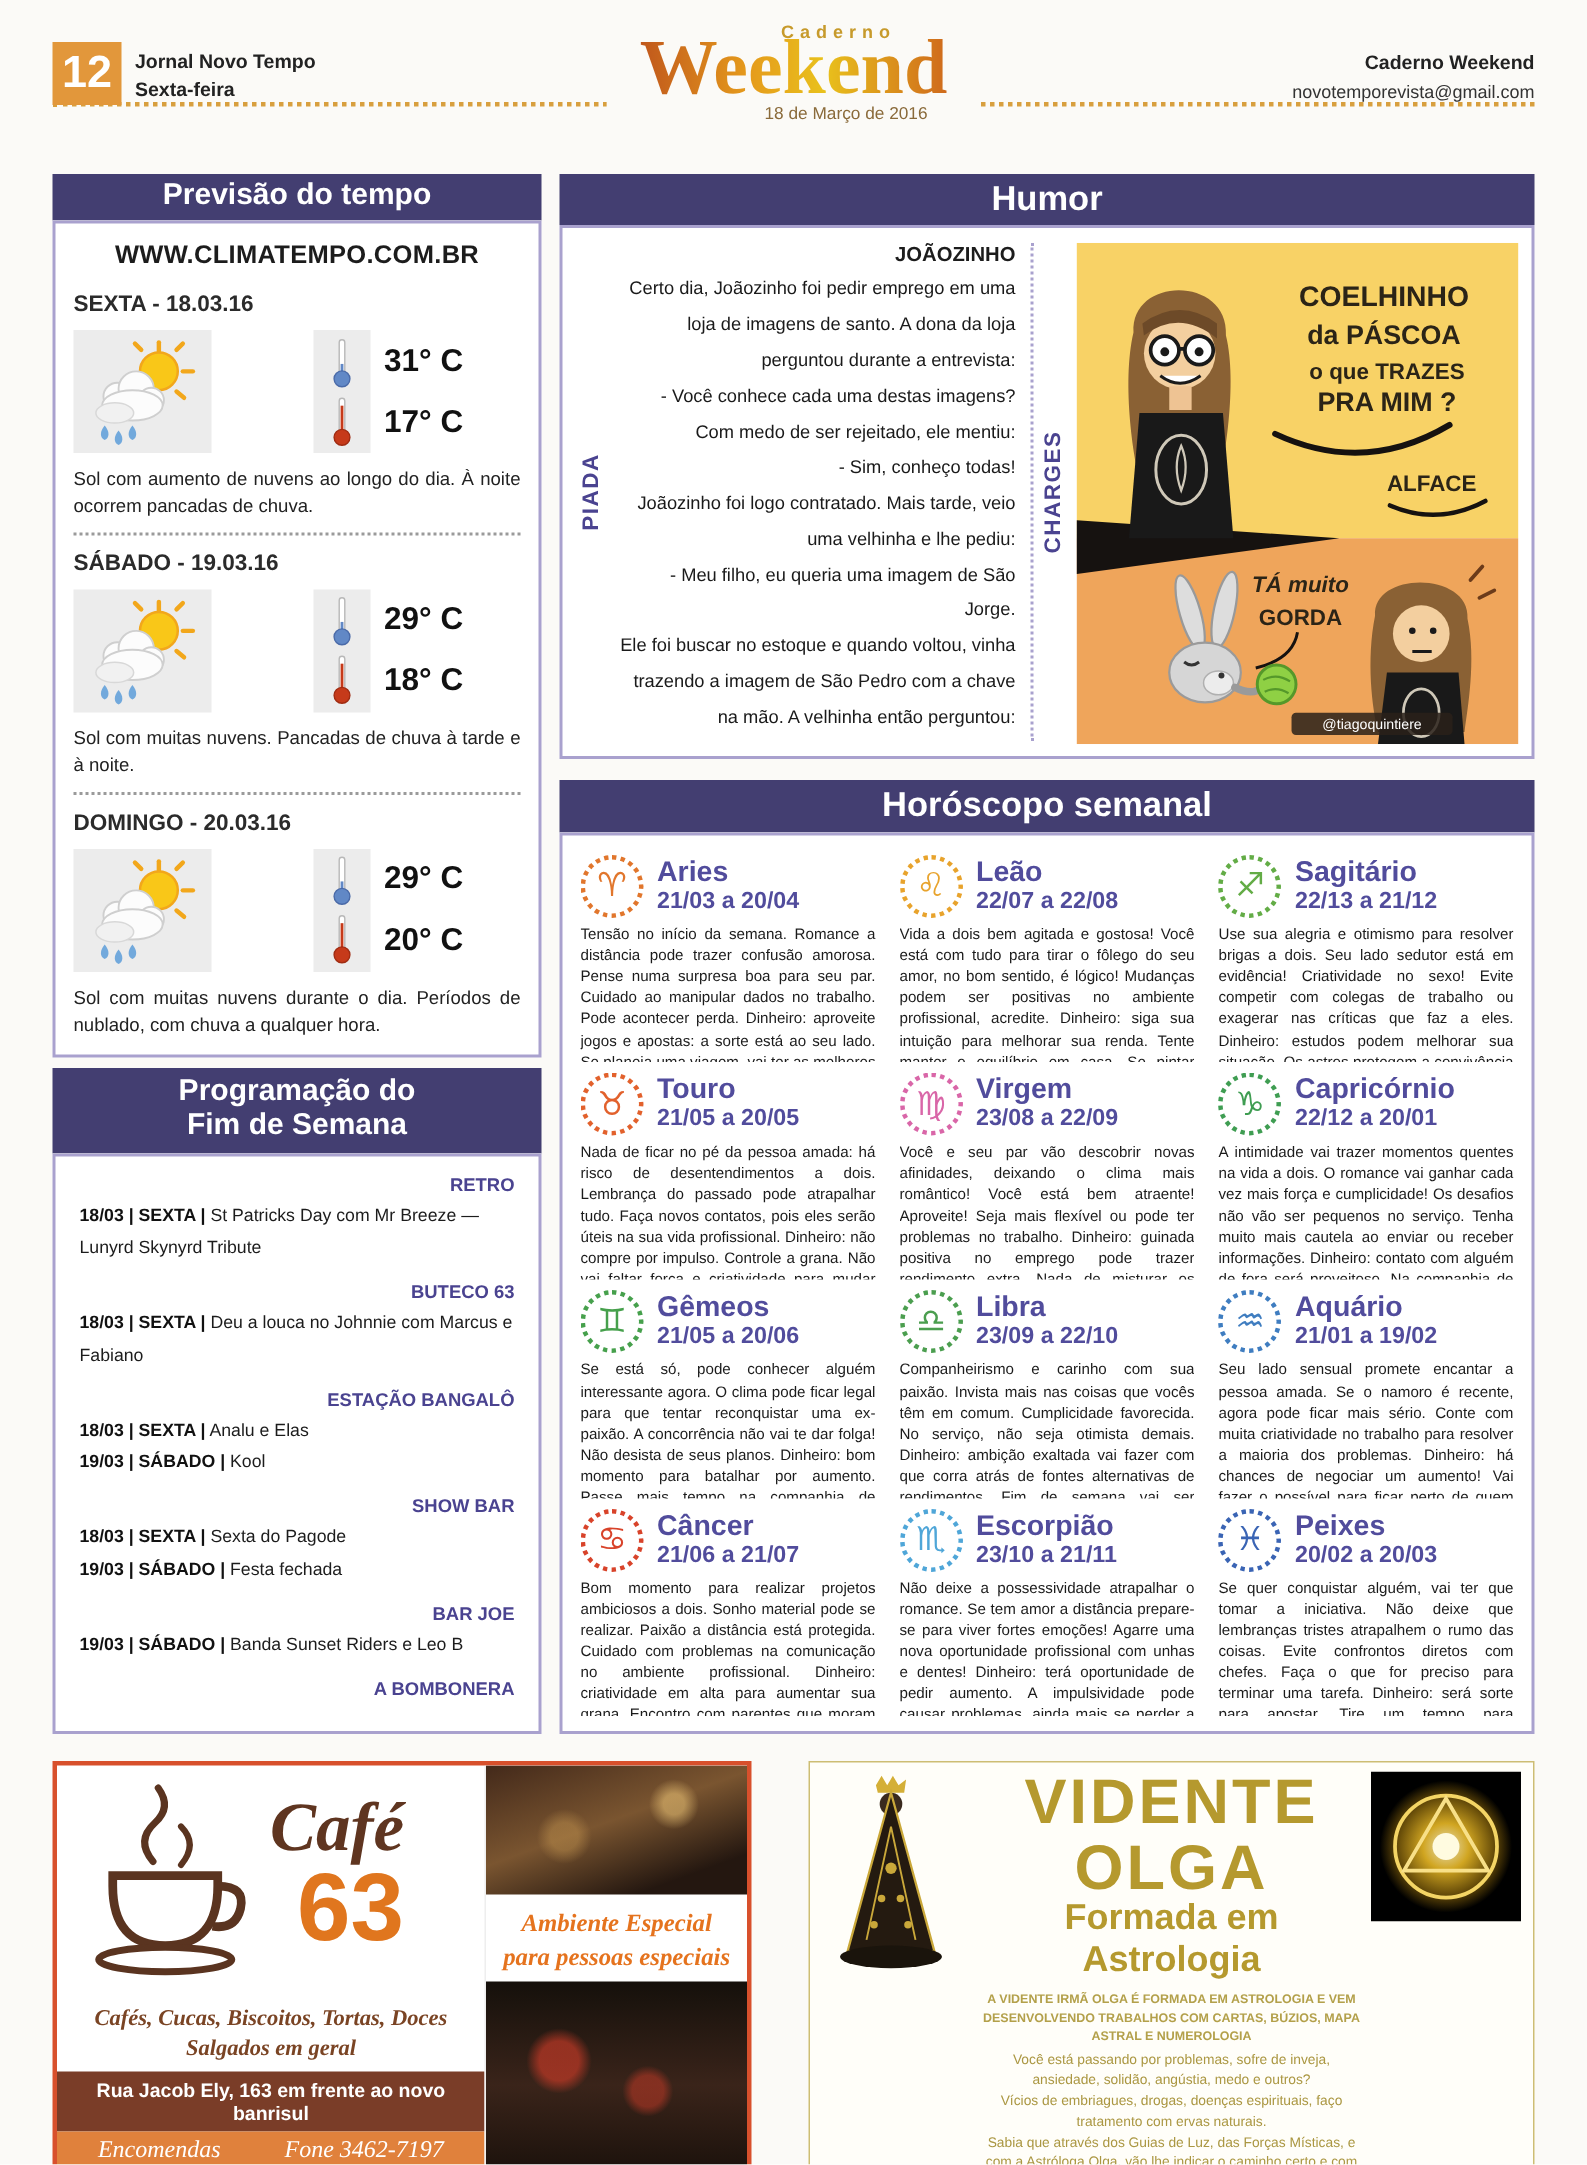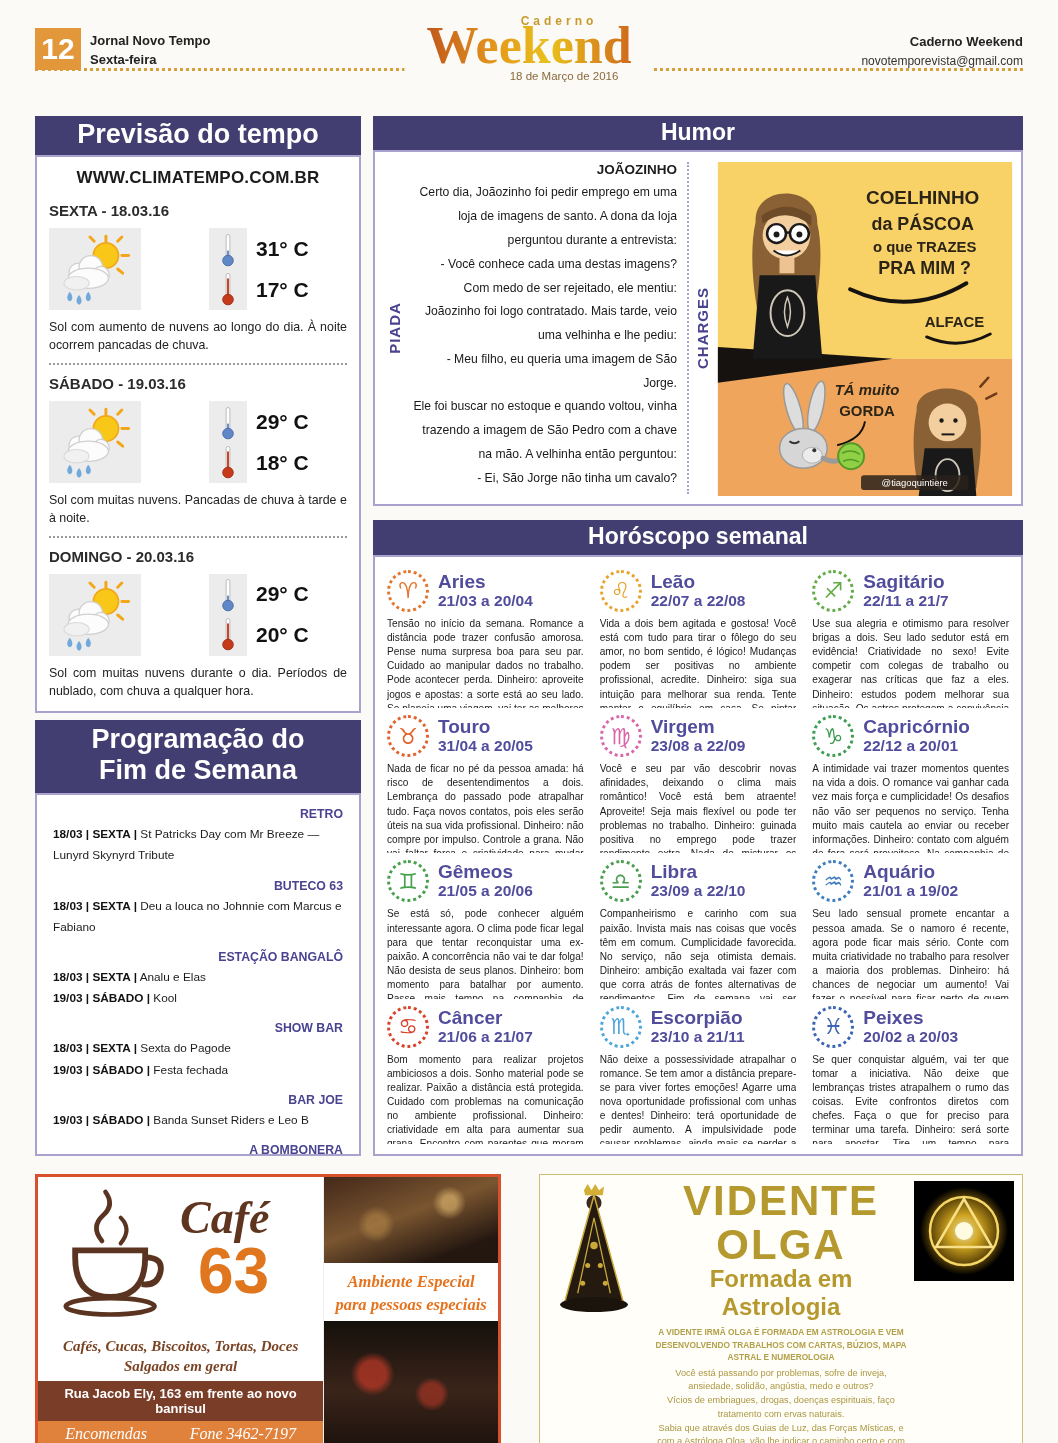--- a/index.html
+++ b/index.html
@@ -25,21 +25,21 @@
   .logo-date { color:#8a6a3a; font-size:11.5px; margin-top:-2px; margin-left:70px; }
   .hdr-right { position:absolute; right:35px; top:32px; text-align:right; line-height:1.5; }
   .hdr-right-title { font-weight:bold; font-size:13px; color:#222; }
   .hdr-right-email { font-size:12px; color:#333; }
 
   
   .content { display:flex; gap:12px; padding:0 35px; height:1040px; }
   .col-left { width:326px; display:flex; flex-direction:column; }
   .col-right { flex:1; display:flex; flex-direction:column; }
   .sec-bar { background:#433e71; color:#fff; font-weight:bold; text-align:center;
-             font-size:27px; padding:3px 0 5px; line-height:1.15; }
+             font-size:20px; padding:3px 0 5px; line-height:1.15; }
   .sec-bar.small { font-size:23px; }
   .box { background:#fff; border:2px solid #a9a1ce; }
 
   
   .weather-box { padding:4px 12px 2px; }
   .wsource { text-align:center; font-weight:bold; font-size:17px; letter-spacing:.2px; margin:7px 0 4px; }
   .wday { padding:5px 0 8px; }
   .wday + .wday { border-top:2px dotted #9a9a9a; }
   .wday-label { font-weight:bold; font-size:15px; color:#2b2b2b; margin:5px 0 9px; }
   .wday-main { display:flex; height:82px; }
@@ -396,20 +396,21 @@
         <div class="joke">
           <div class="joke-title">JOÃOZINHO</div>
           <div>
 
               <p>Certo dia, Joãozinho foi pedir emprego em uma loja de imagens de santo. A dona da loja perguntou durante a entrevista:</p>
 
               <p>- Você conhece cada uma destas imagens?</p>
 
               <p>Com medo de ser rejeitado, ele mentiu:</p>
 
+              <p>- Sim, conheço todas!</p>
 
               <p>Joãozinho foi logo contratado. Mais tarde, veio uma velhinha e lhe pediu:</p>
 
               <p>- Meu filho, eu queria uma imagem de São Jorge.</p>
 
               <p>Ele foi buscar no estoque e quando voltou, vinha trazendo a imagem de São Pedro com a chave na mão. A velhinha então perguntou:</p>
 
               <p>- Ei, São Jorge não tinha um cavalo?</p>
 
             </div>
@@ -494,21 +495,21 @@
               </div>
             </div>
             <div class="sign-text">Tensão no início da semana. Romance a distância pode trazer confusão amorosa. Pense numa surpresa boa para seu par. Cuidado ao manipular dados no trabalho. Pode acontecer perda. Dinheiro: aproveite jogos e apostas: a sorte está ao seu lado. Se planeja uma viagem, vai ter as melhores energias ao seu lado.</div>
           </div>
 
           <div class="sign">
             <div class="sign-head">
               <div class="zicon" style="color: rgb(226, 97, 44);">♉</div>
               <div>
                 <div class="sign-name">Touro</div>
-                <div class="sign-dates">31/04 a 20/05</div>
+                <div class="sign-dates">21/05 a 20/05</div>
               </div>
             </div>
             <div class="sign-text">Nada de ficar no pé da pessoa amada: há risco de desentendimentos a dois. Lembrança do passado pode atrapalhar tudo. Faça novos contatos, pois eles serão úteis na sua vida profissional. Dinheiro: não compre por impulso. Controle a grana. Não vai faltar força e criatividade para mudar algumas coisas em casa. Sempre bom renovar o astral.</div>
           </div>
 
           <div class="sign">
             <div class="sign-head">
               <div class="zicon" style="color: rgb(70, 160, 76);">♊</div>
               <div>
                 <div class="sign-name">Gêmeos</div>
@@ -571,21 +572,21 @@
               </div>
             </div>
             <div class="sign-text">Não deixe a possessividade atrapalhar o romance. Se tem amor a distância prepare-se para viver fortes emoções! Agarre uma nova oportunidade profissional com unhas e dentes! Dinheiro: terá oportunidade de pedir aumento. A impulsividade pode causar problemas, ainda mais se perder a calma com filhos ou parentes por assuntos banais.</div>
           </div>
 
           <div class="sign">
             <div class="sign-head">
               <div class="zicon" style="color: rgb(99, 172, 70);">♐</div>
               <div>
                 <div class="sign-name">Sagitário</div>
-                <div class="sign-dates">22/11 a 21/7</div>
+                <div class="sign-dates">22/13 a 21/12</div>
               </div>
             </div>
             <div class="sign-text">Use sua alegria e otimismo para resolver brigas a dois. Seu lado sedutor está em evidência! Criatividade no sexo! Evite competir com colegas de trabalho ou exagerar nas críticas que faz a eles. Dinheiro: estudos podem melhorar sua situação. Os astros protegem a convivência com pessoas queridas. Espante a monotonia para desfrutar melhor o final de semana!</div>
           </div>
 
           <div class="sign">
             <div class="sign-head">
               <div class="zicon" style="color: rgb(63, 157, 82);">♑</div>
               <div>
                 <div class="sign-name">Capricórnio</div>

